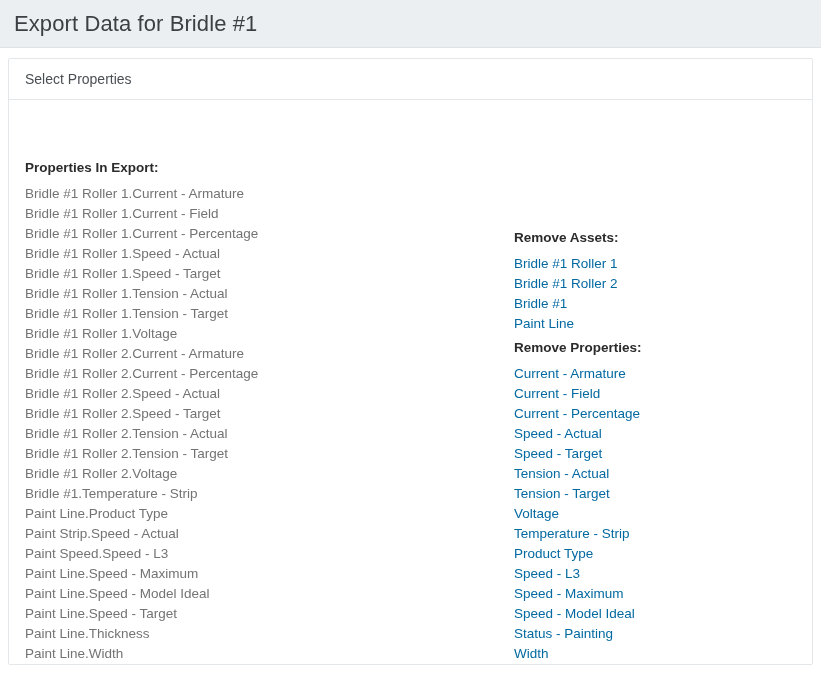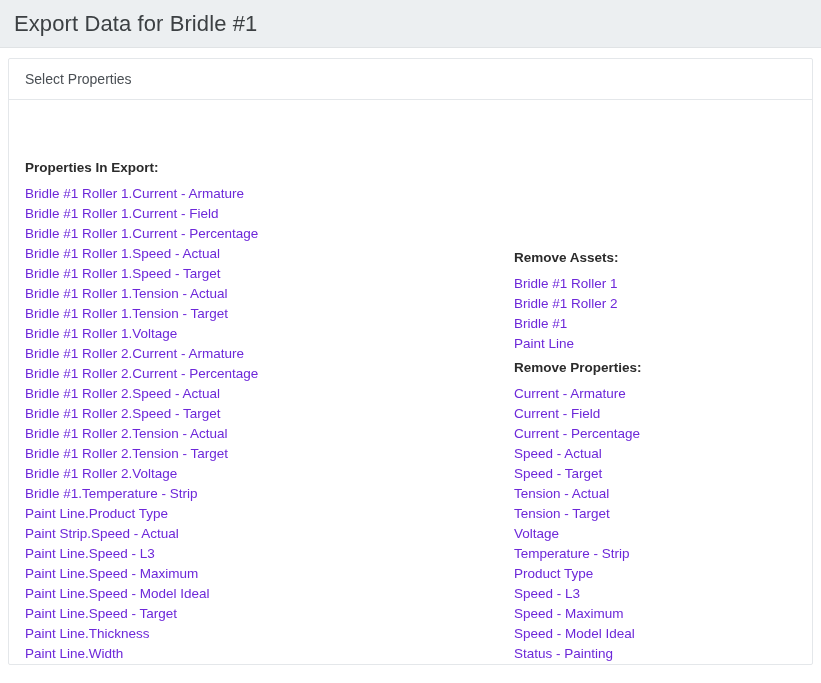--- a/index.html
+++ b/index.html
@@ -81,27 +81,27 @@
   }
 
   .list {
     list-style: none;
     margin: 0;
     padding: 0;
   }
   .list li {
     font-size: 13.5px;
     line-height: 20px;
-    color: #6d28d9;
+    color: #737373;
     padding: 0;
     white-space: nowrap;
     cursor: pointer;
   }
   .list.disabled li {
-    color: #6d28d9;
+    color: #0369a1;
     cursor: default;
   }
 </style>
 </head>
 <body>
 
 <div class="page-header">
   <div class="page-title">Export Data for Bridle #1</div>
 </div>
 
@@ -123,21 +123,21 @@
         <li>Bridle #1 Roller 2.Current - Armature</li>
         <li>Bridle #1 Roller 2.Current - Percentage</li>
         <li>Bridle #1 Roller 2.Speed - Actual</li>
         <li>Bridle #1 Roller 2.Speed - Target</li>
         <li>Bridle #1 Roller 2.Tension - Actual</li>
         <li>Bridle #1 Roller 2.Tension - Target</li>
         <li>Bridle #1 Roller 2.Voltage</li>
         <li>Bridle #1.Temperature - Strip</li>
         <li>Paint Line.Product Type</li>
         <li>Paint Strip.Speed - Actual</li>
-        <li>Paint Line.Speed - L3</li>
+        <li>Paint Speed.Speed - L3</li>
         <li>Paint Line.Speed - Maximum</li>
         <li>Paint Line.Speed - Model Ideal</li>
         <li>Paint Line.Speed - Target</li>
         <li>Paint Line.Thickness</li>
         <li>Paint Line.Width</li>
       </ul>
     </div>
 
     <div class="column col-right">
       <div class="col-heading">Remove Assets:</div>
@@ -156,17 +156,18 @@
         <li>Speed - Target</li>
         <li>Tension - Actual</li>
         <li>Tension - Target</li>
         <li>Voltage</li>
         <li>Temperature - Strip</li>
         <li>Product Type</li>
         <li>Speed - L3</li>
         <li>Speed - Maximum</li>
         <li>Speed - Model Ideal</li>
         <li>Status - Painting</li>
+        <li>Width</li>
       </ul>
     </div>
 
   </div>
 </div>
 
 </body></html>

